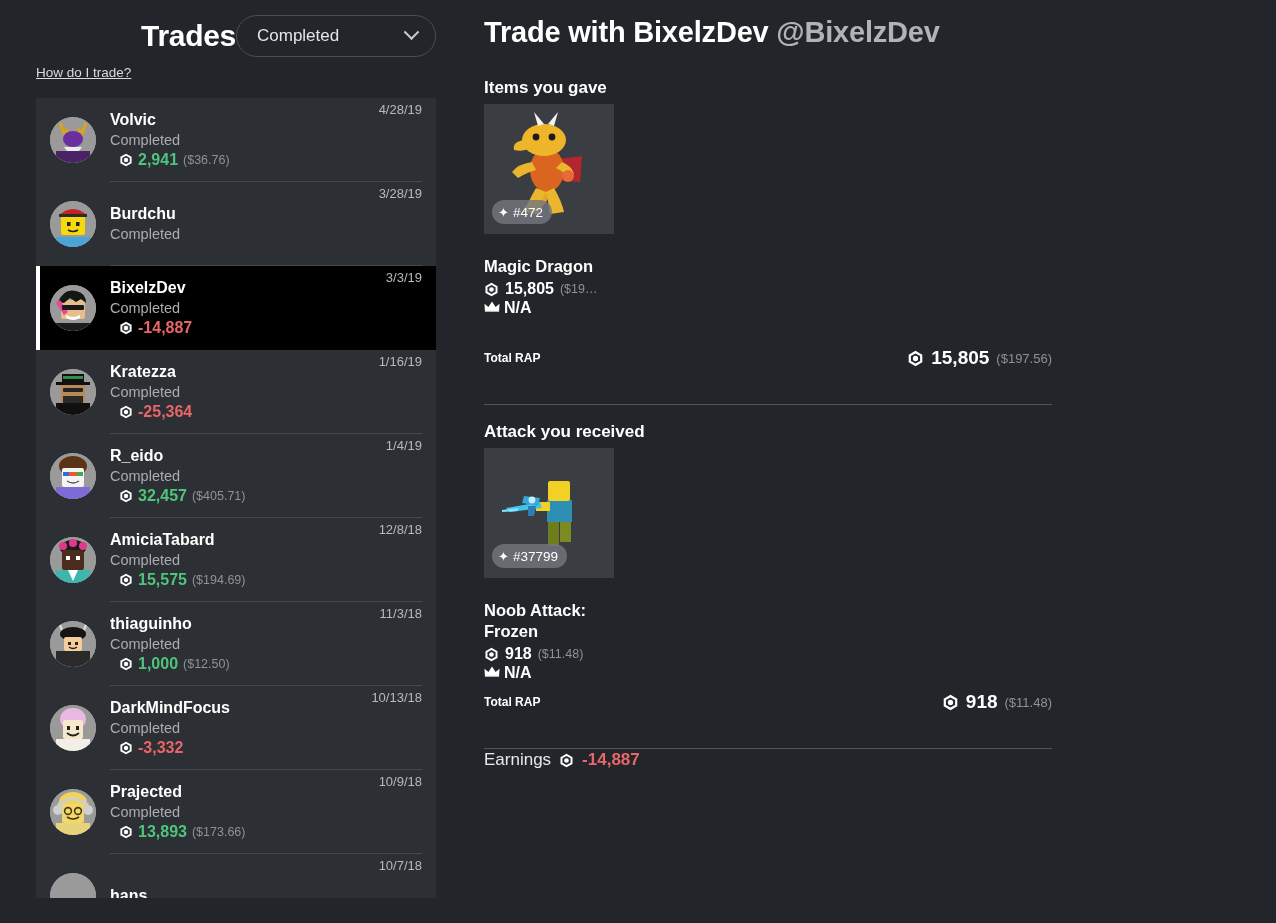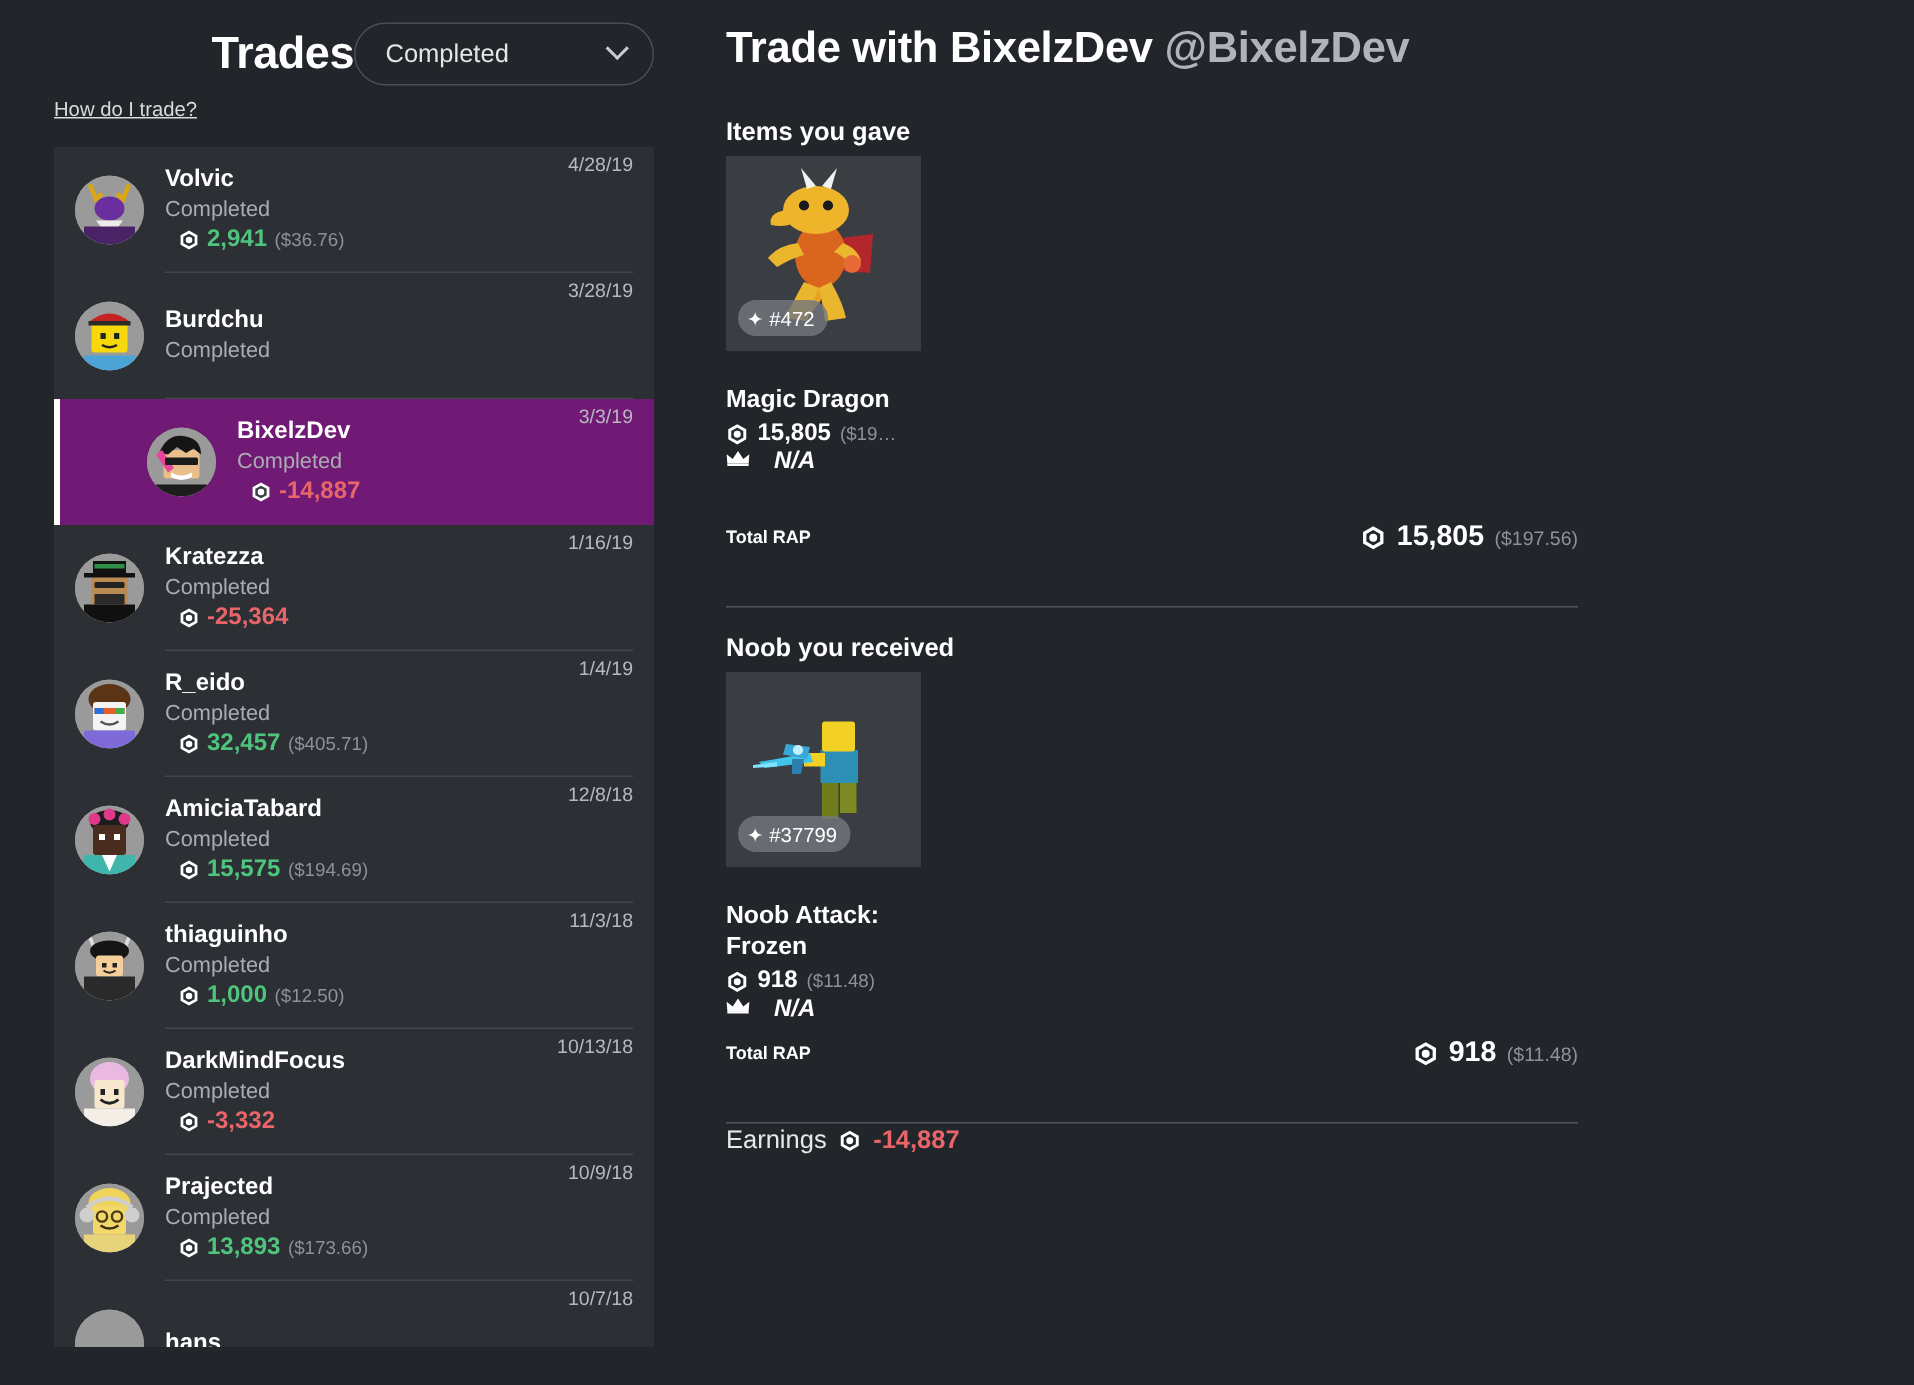--- a/index.html
+++ b/index.html
@@ -52,21 +52,21 @@
     background: #2c2f34;
     overflow: hidden;
   }
   .trade-row {
     position: relative;
     height: 84px;
     display: flex; align-items: center;
     padding: 0 14px 0 0;
     cursor: pointer;
   }
-  .trade-row.selected { background: #701a75; padding-left: 48px; }
+  .trade-row.selected { background: #000000; }
   .trade-row.selected::before {
     content: ""; position: absolute; left: 0; top: 0;
     width: 4px; height: 100%; background: #ffffff;
   }
   .avatar {
     width: 46px; height: 46px; border-radius: 50%;
     margin-left: 14px; margin-right: 14px;
     flex: 0 0 46px;
     background: #9a9a9a;
     overflow: hidden; position: relative;
@@ -139,21 +139,21 @@
 
   .item-name {
     margin-top: 22px;
     font-size: 16.5px; font-weight: bold; color: #ffffff;
     line-height: 21px; max-width: 128px;
   }
   .item-line { display: flex; align-items: center; gap: 6px; margin-top: 3px; }
   .item-rap { font-size: 16px; font-weight: bold; color: #ffffff; }
   .item-usd { font-size: 12.5px; color: #8e9196; max-width: 52px; overflow: hidden;
               white-space: nowrap; text-overflow: ellipsis; }
-  .item-value-line { display: flex; align-items: center; gap: 16px; margin-top: 1px; font-style: italic; }
+  .item-value-line { display: flex; align-items: center; gap: 4px; margin-top: 1px; }
   .item-value { font-size: 16px; font-weight: bold; color: #ffffff; }
 
   .total-row {
     position: absolute; left: 34px; width: 568px;
     display: flex; align-items: center; justify-content: space-between;
   }
   #gave-total { top: 347px; }
   #received-total { top: 691px; }
   .total-label { font-size: 12px; font-weight: bold; color: #ffffff; }
   .total-right { display: flex; align-items: center; gap: 7px; }
@@ -545,21 +545,21 @@
           <circle cx="10" cy="10" r="3.1" fill="#ffffff"></circle>
         </svg>
       </span>
       <span class="total-amount">15,805</span>
       <span class="total-usd">($197.56)</span>
     </span>
   </div>
 
   <div class="hr" id="hr1"></div>
 
-  <div class="section-title" id="received-title">Noob you received</div>
+  <div class="section-title" id="received-title">Attack you received</div>
 
   <div class="item-card" id="received-card">
     <div class="item-thumb">
       <svg viewBox="0 0 130 130" width="130" height="130">
         <rect width="130" height="130" fill="#3a3d42"></rect>
         <g>
 
           <rect x="64" y="72" width="11" height="26" fill="#6f7d1c"></rect>
           <rect x="76" y="72" width="11" height="22" fill="#7d8a22"></rect>
 

